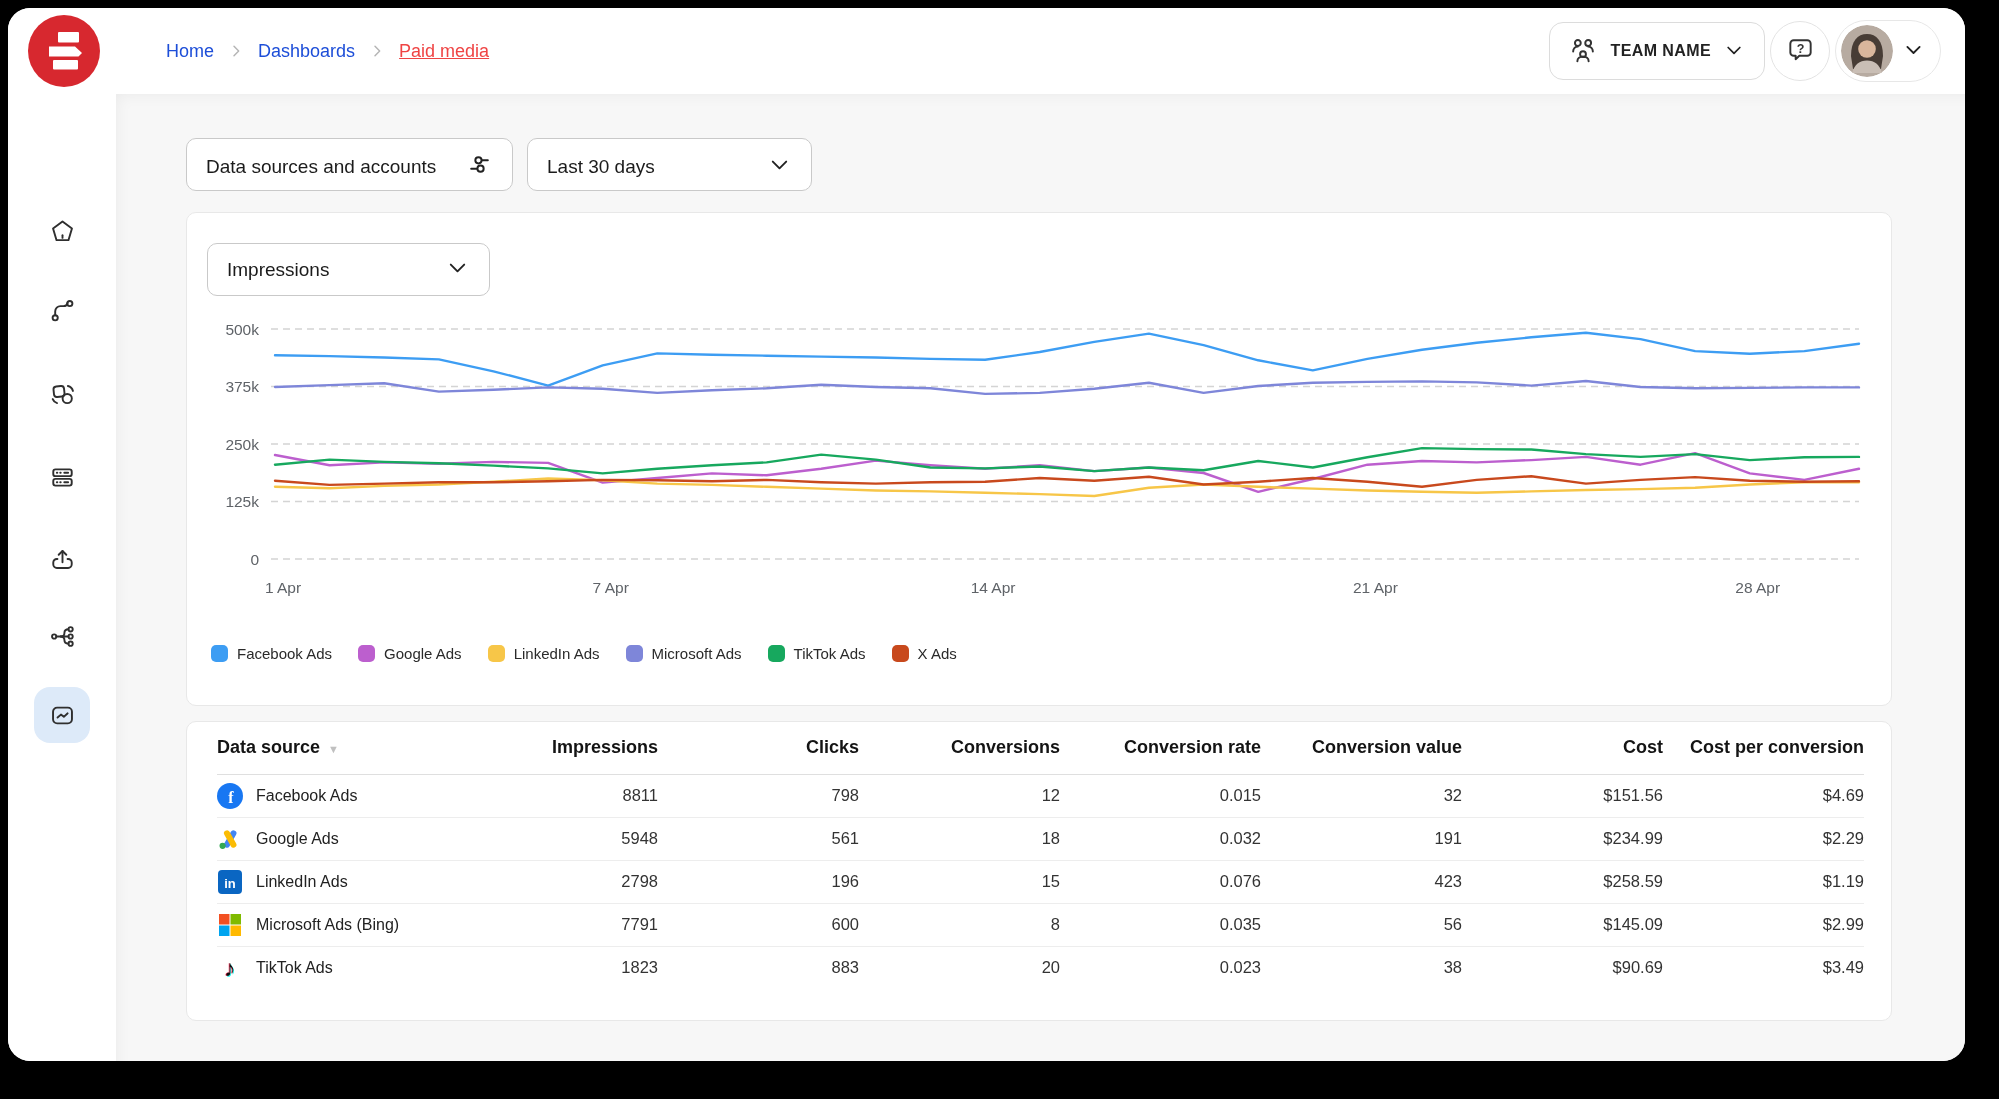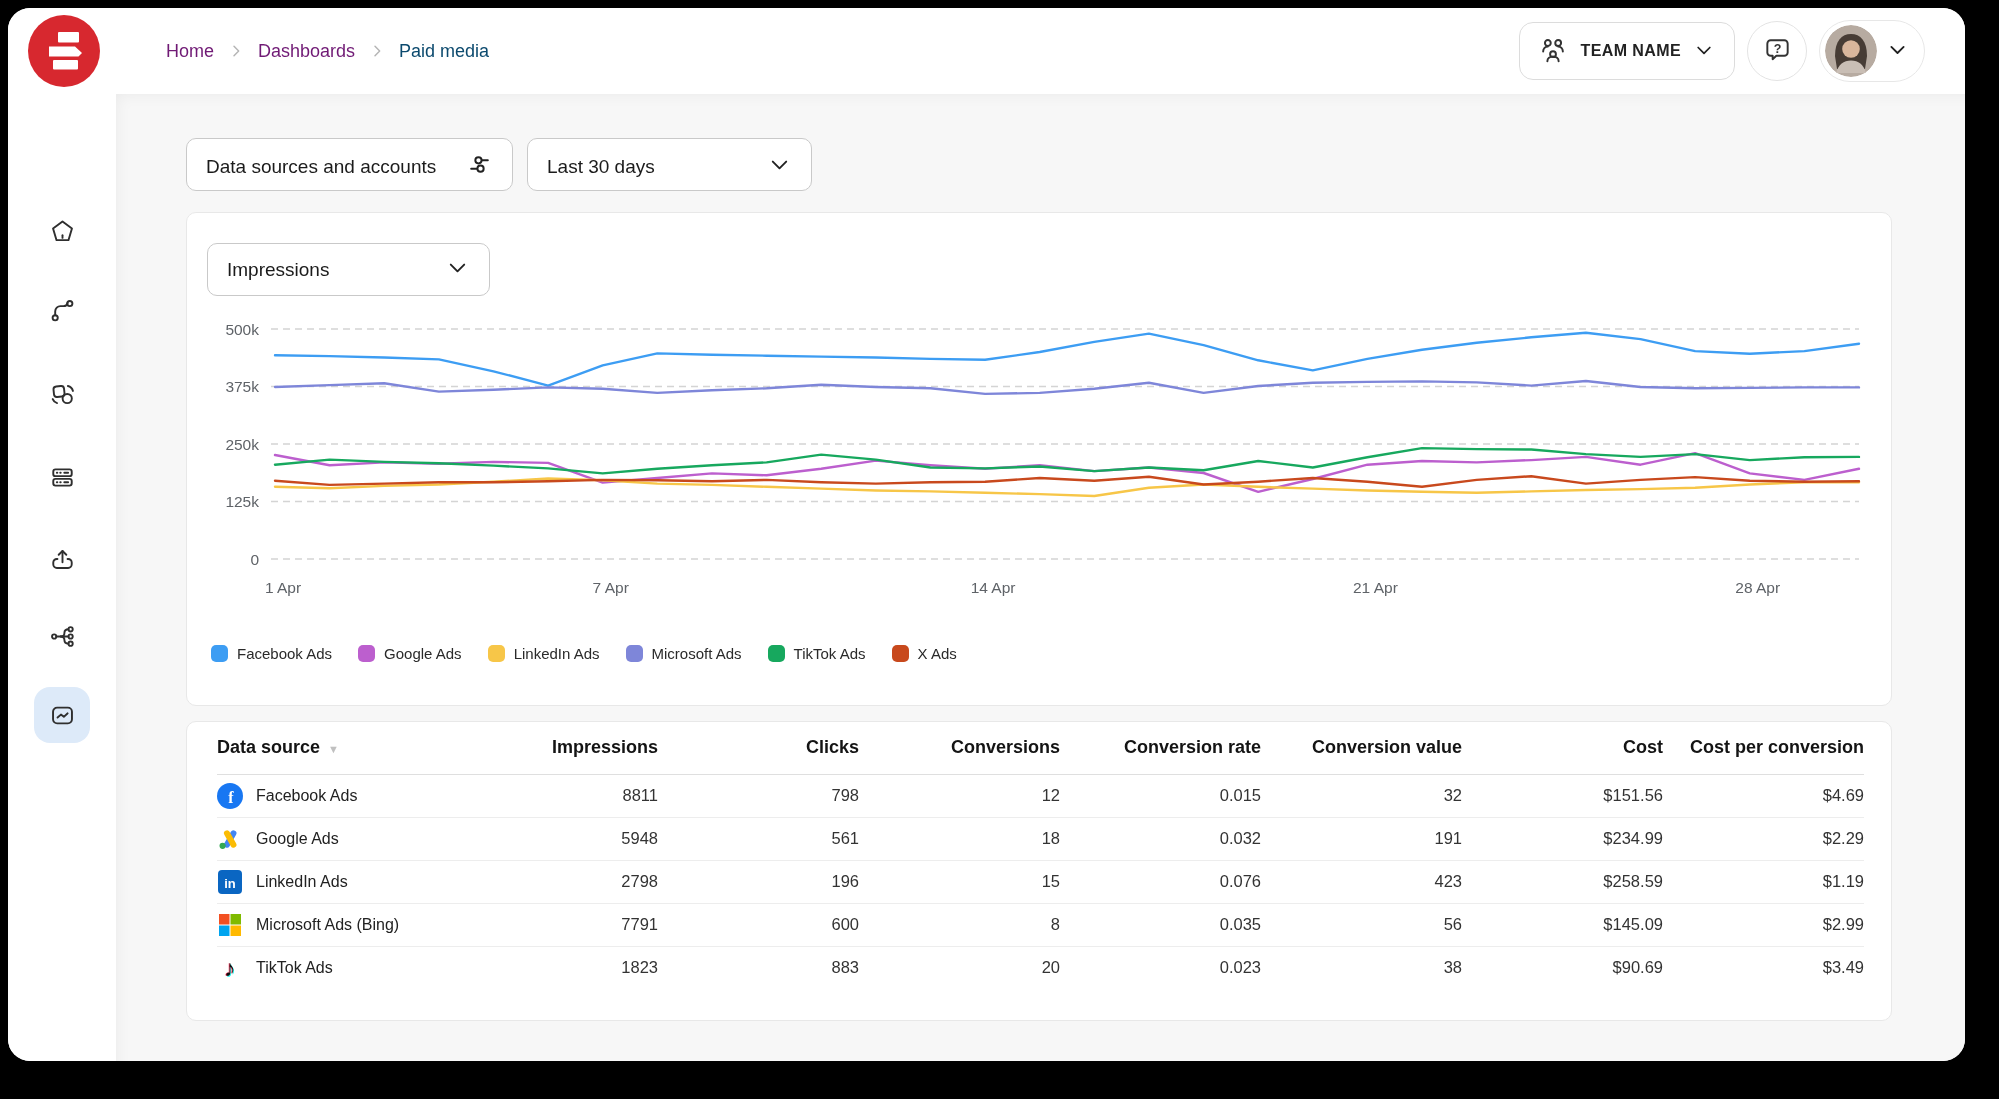--- a/index.html
+++ b/index.html
@@ -5,24 +5,24 @@
   * { margin:0; padding:0; box-sizing:border-box; }
   html,body { width:1999px; height:1099px; background:#000; overflow:hidden;
               font-family:"Liberation Sans", sans-serif; }
   .window { position:absolute; left:8px; top:8px; width:1957px; height:1053px;
             background:#fff; border-radius:22px; overflow:hidden; }
 
   
   .topbar { position:absolute; left:0; top:0; right:0; height:86px; background:#fff; z-index:5; }
   .logo { position:absolute; left:20px; top:7px; width:72px; height:72px; }
   .breadcrumb { position:absolute; left:158px; top:0; height:86px; display:flex; align-items:center; gap:14px; }
-  .crumb { font-size:18px; color:#701a75; cursor:pointer; }
-  .crumb.current { color:#0c4a6e; }
+  .crumb { font-size:18px; color:#1d4ed8; cursor:pointer; }
+  .crumb.current { color:#ef4444;text-decoration:underline; }
   .crumb-sep { display:flex; align-items:center; }
-  .topbar-right { position:absolute; right:40px; top:0; height:86px; display:flex; align-items:center; gap:12px; }
+  .topbar-right { position:absolute; right:24px; top:0; height:86px; display:flex; align-items:center; gap:5px; }
   .team-btn { display:flex; align-items:center; gap:13px; height:58px; padding:0 20px 0 18px;
               background:#fff; border:1.5px solid #dcdcdc; border-radius:14px; cursor:pointer; }
   .team-btn .team-label { font-size:16px; font-weight:700; letter-spacing:.4px; color:#222; }
   .round-btn { width:60px; height:60px; border-radius:50%; border:1.5px solid #e3e3e3; background:#fff;
                display:flex; align-items:center; justify-content:center; cursor:pointer; }
   .account-btn { display:flex; align-items:center; gap:10px; height:62px; padding:4px 16px 4px 5px;
                  border:1.5px solid #e7e7e7; border-radius:31px; background:#fff; cursor:pointer; }
   .avatar { width:52px; height:52px; border-radius:50%; overflow:hidden; display:block; }
 
   

